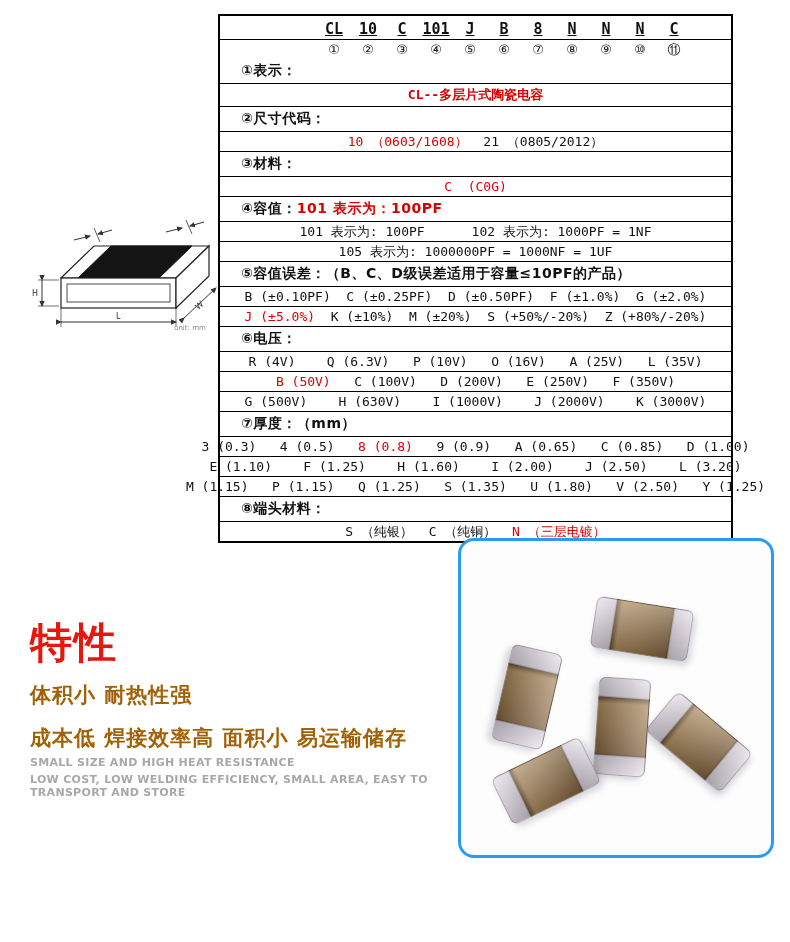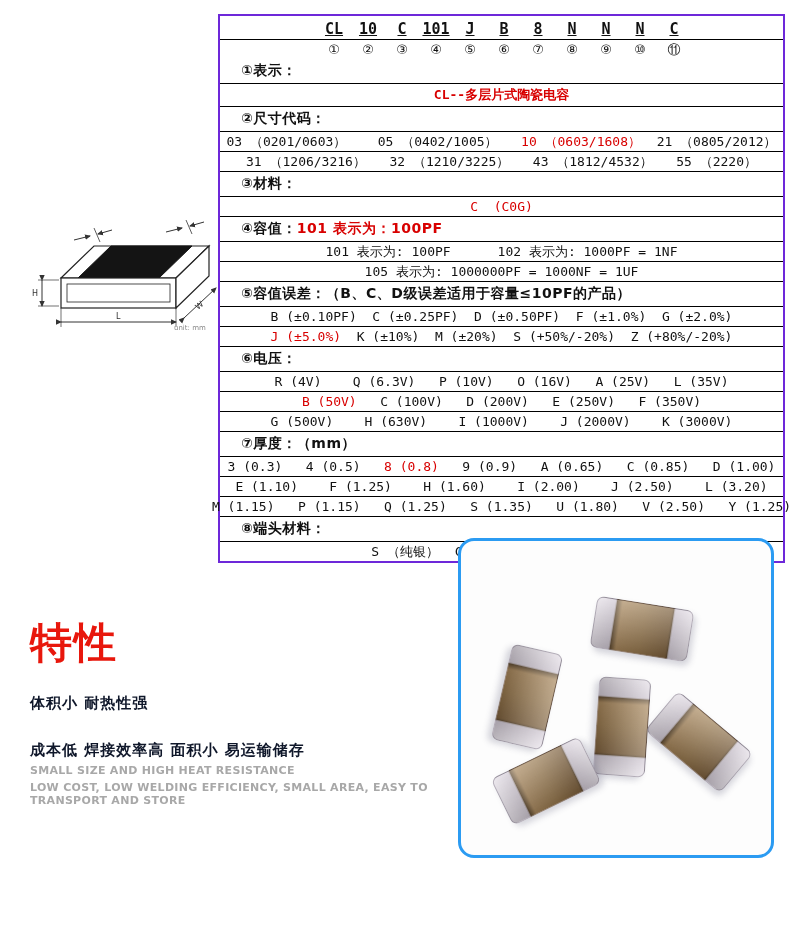--- a/index.html
+++ b/index.html
@@ -6,21 +6,21 @@
     --red:#d80000;
     --title-red:#e8170c;
     --photo-border:#2b9bf2;
     --gray-en:#a8a8a8;
   }
   html,body{margin:0;padding:0;}
   body{width:790px;height:942px;background:#fff;font-family:"DejaVu Sans",sans-serif;}
   .page{position:relative;width:790px;height:942px;background:#fff;overflow:hidden;}
 
   
-  .spec-table{position:absolute;left:218px;top:14px;width:567px;border:2px solid #6d28d9;
+  .spec-table{position:absolute;left:218px;top:14px;width:515px;border:2px solid #000000;
               background:#fff;box-sizing:border-box;}
   .trow{border-top:1px solid #000;display:flex;align-items:center;
         font-family:"DejaVu Sans Mono","Liberation Mono",monospace;font-size:13px;color:#111;}
   .trow:first-child{border-top:none;}
   .trow.coderow{height:23px;padding-left:97px;align-items:flex-end;border-top:none;}
   .codecell{width:34px;text-align:center;font-weight:bold;font-size:15px;
             text-decoration:underline;line-height:1;padding-bottom:2px;}
   .trow.posrow{height:19px;padding-left:97px;}
   .poscell{width:34px;text-align:center;font-size:13px;font-family:"DejaVu Sans",sans-serif;}
   .trow.label{height:24px;padding-left:21px;font-family:"DejaVu Sans",sans-serif;
@@ -30,21 +30,21 @@
   .seg{white-space:pre;}
   .seg.red{color:var(--red);}
 
   
   .diagram{position:absolute;left:26px;top:196px;width:195px;height:145px;}
 
   
   .features{position:absolute;left:30px;top:620px;width:420px;}
   .feat-title{font-size:42px;font-weight:bold;color:var(--title-red);line-height:1.1;
               letter-spacing:2px;}
-  .feat-line{font-size:15px;font-weight:bold;color:#0f172a;margin-top:28px;letter-spacing:1px;}
+  .feat-line{font-size:21px;font-weight:bold;color:#a16207;margin-top:15px;letter-spacing:1px;}
   .feat-en-wrap{}
   .feat-en{font-size:11px;font-weight:bold;color:var(--gray-en);margin-top:4px;
            letter-spacing:0.3px;}
 
   
   .photo-box{position:absolute;left:458px;top:538px;width:316px;height:320px;
              border:3px solid var(--photo-border);border-radius:16px;background:#fdfdfd;
              box-sizing:border-box;overflow:hidden;}
   .chip{position:absolute;width:96px;height:50px;border-radius:7px;
         border:1px solid rgba(90,80,100,0.35);
@@ -98,26 +98,22 @@
         <div class="trow label">
           <span class="seg">①表示：</span>
         </div>
         <div class="trow redcenter">
           <span class="seg red">CL--多层片式陶瓷电容</span>
         </div>
         <div class="trow label">
           <span class="seg">②尺寸代码：</span>
         </div>
         <div class="trow option">
-          <span class="seg">03 （0201/0603）    05 （0402/1005）   </span>
           <span class="seg red">10 （0603/1608）</span>
           <span class="seg">  21 （0805/2012）</span>
-        </div>
-        <div class="trow option">
-          <span class="seg">31 （1206/3216）   32 （1210/3225）   43 （1812/4532）   55 （2220）</span>
         </div>
         <div class="trow label">
           <span class="seg">③材料：</span>
         </div>
         <div class="trow option">
           <span class="seg red">C  (C0G)</span>
         </div>
         <div class="trow label">
           <span class="seg">④容值：</span>
           <span class="seg red">101 表示为：100PF</span>

